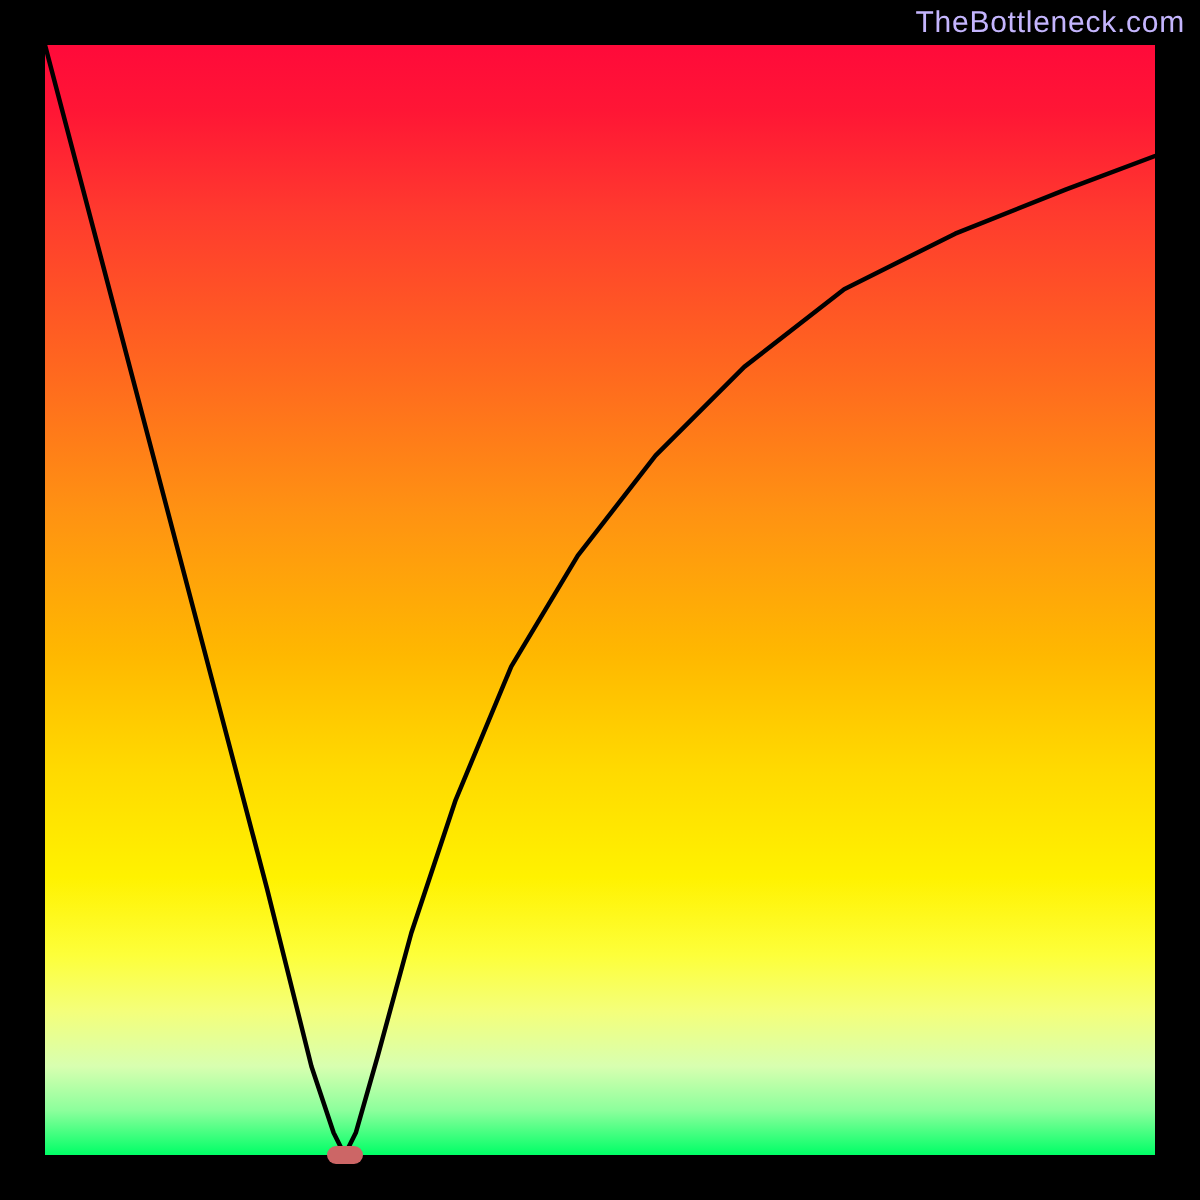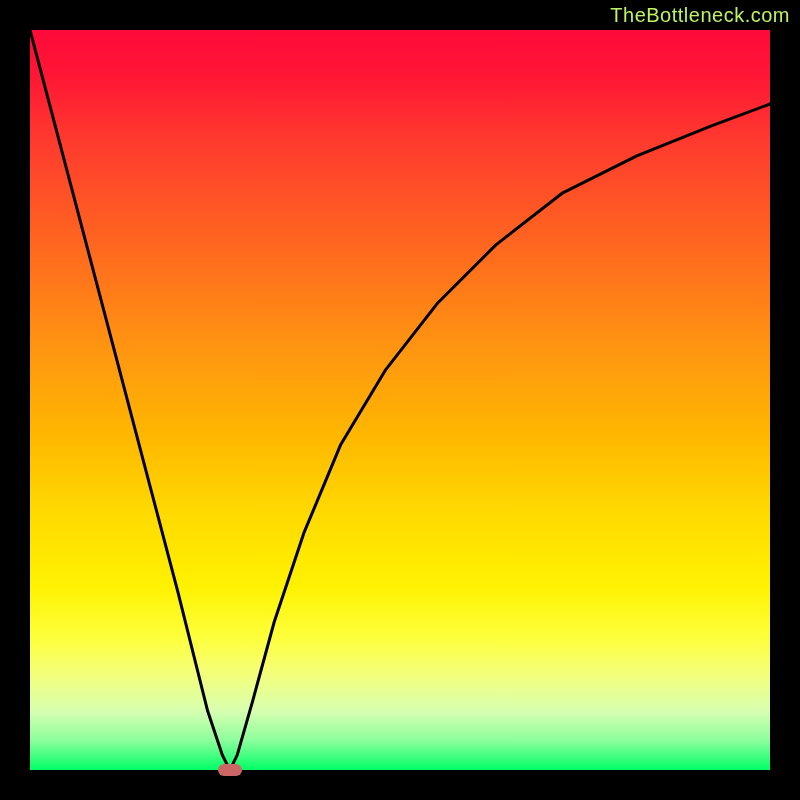--- a/index.html
+++ b/index.html
@@ -47,21 +47,21 @@
     top: 0;
     left: 0;
     width: 740px;
     height: 740px;
     overflow: visible;
   }
   .watermark {
     position: absolute;
     top: 4px;
     right: 10px;
-    color: #bef264;
+    color: #c4b5fd;
     font-size: 20px;
     font-weight: 400;
     letter-spacing: 0.5px;
     font-family: Arial, Helvetica, sans-serif;
   }
   .minimum-marker {
     position: absolute;
     width: 24px;
     height: 12px;
     background: #cc6666;

